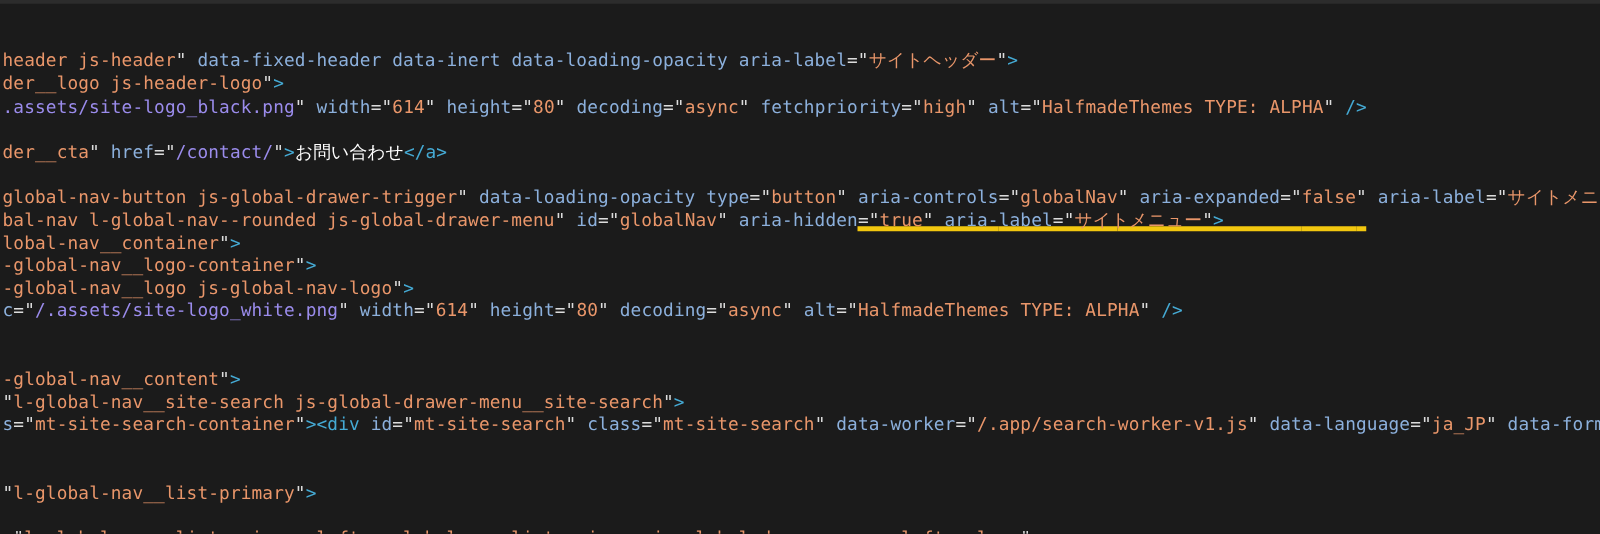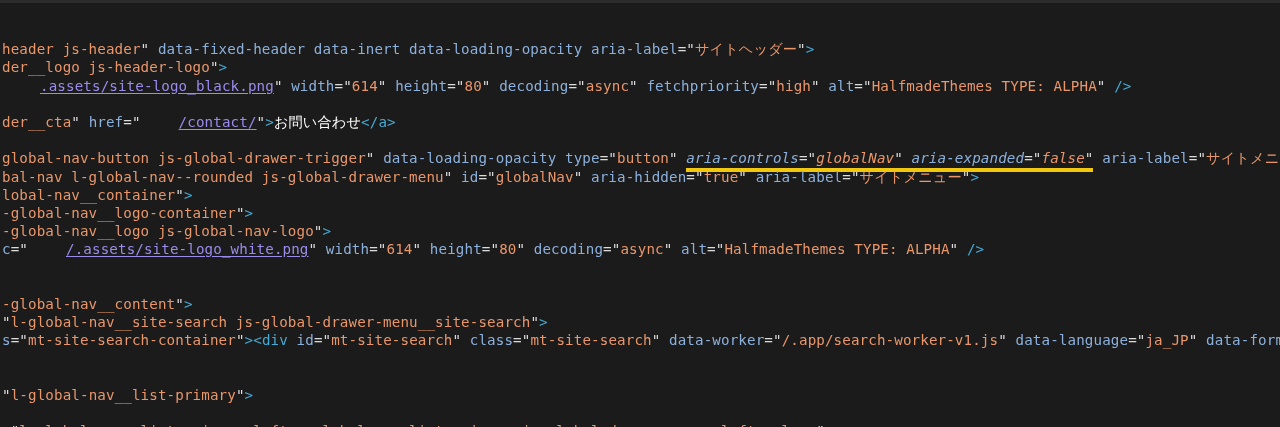--- a/index.html
+++ b/index.html
@@ -32,27 +32,24 @@
     white-space: pre;
   }
   .tok { display: inline; }
   .tok-attr  { color: var(--c-attr); margin-top: 29px; }
   .tok-val   { color: var(--c-val); }
   .tok-punct { color: var(--c-punct); }
   .tok-tag   { color: var(--c-tag); }
   .tok-text  { color: var(--c-text); font-family: Liberation Serif, serif; }
   .tok-link  {
     color: var(--c-link);
-    text-decoration: underline;
     text-underline-offset: 2px;
-    margin-left: 38px;
   }
   .hl {
     border-bottom: 4px solid var(--c-hl);
-    padding-bottom: 2px;
-    font-style: italic;
+    padding-bottom: 15px;
   }
 </style>
 </head>
 <body>
 
 <div class="window-edge"></div>
 <pre class="code-panel"><div class="line"><span class="tok tok-val">header js-header</span><span class="tok tok-punct">" </span><span class="tok tok-attr">data-fixed-header data-inert data-loading-opacity aria-label</span><span class="tok tok-punct">="</span><span class="tok tok-val">サイトヘッダー</span><span class="tok tok-punct">"</span><span class="tok tok-tag">&gt;</span></div><div class="line"><span class="tok tok-val">der__logo js-header-logo</span><span class="tok tok-punct">"</span><span class="tok tok-tag">&gt;</span></div><div class="line"><span class="tok tok-link">.assets/site-logo_black.png</span><span class="tok tok-punct">" </span><span class="tok tok-attr">width</span><span class="tok tok-punct">="</span><span class="tok tok-val">614</span><span class="tok tok-punct">" </span><span class="tok tok-attr">height</span><span class="tok tok-punct">="</span><span class="tok tok-val">80</span><span class="tok tok-punct">" </span><span class="tok tok-attr">decoding</span><span class="tok tok-punct">="</span><span class="tok tok-val">async</span><span class="tok tok-punct">" </span><span class="tok tok-attr">fetchpriority</span><span class="tok tok-punct">="</span><span class="tok tok-val">high</span><span class="tok tok-punct">" </span><span class="tok tok-attr">alt</span><span class="tok tok-punct">="</span><span class="tok tok-val">HalfmadeThemes TYPE: ALPHA</span><span class="tok tok-punct">" </span><span class="tok tok-tag">/&gt;</span></div><div class="line">&nbsp;</div><div class="line"><span class="tok tok-val">der__cta</span><span class="tok tok-punct">" </span><span class="tok tok-attr">href</span><span class="tok tok-punct">="</span><span class="tok tok-link">/contact/</span><span class="tok tok-punct">"</span><span class="tok tok-tag">&gt;</span><span class="tok tok-text">お問い合わせ</span><span class="tok tok-tag">&lt;/a&gt;</span></div><div class="line">&nbsp;</div><div class="line"><span class="tok tok-val">global-nav-button js-global-drawer-trigger</span><span class="tok tok-punct">" </span><span class="tok tok-attr">data-loading-opacity type</span><span class="tok tok-punct">="</span><span class="tok tok-val">button</span><span class="tok tok-punct">" </span><span class="tok tok-attr hl">aria-controls</span><span class="tok tok-punct hl">="</span><span class="tok tok-val hl">globalNav</span><span class="tok tok-punct hl">" </span><span class="tok tok-attr hl">aria-expanded</span><span class="tok tok-punct hl">="</span><span class="tok tok-val hl">false</span><span class="tok tok-punct hl">"</span><span class="tok tok-punct"> </span><span class="tok tok-attr">aria-label</span><span class="tok tok-punct">="</span><span class="tok tok-val">サイトメニュー</span></div><div class="line"><span class="tok tok-val">bal-nav l-global-nav--rounded js-global-drawer-menu</span><span class="tok tok-punct">" </span><span class="tok tok-attr">id</span><span class="tok tok-punct">="</span><span class="tok tok-val">globalNav</span><span class="tok tok-punct">" </span><span class="tok tok-attr">aria-hidden</span><span class="tok tok-punct">="</span><span class="tok tok-val">true</span><span class="tok tok-punct">" </span><span class="tok tok-attr">aria-label</span><span class="tok tok-punct">="</span><span class="tok tok-val">サイトメニュー</span><span class="tok tok-punct">"</span><span class="tok tok-tag">&gt;</span></div><div class="line"><span class="tok tok-val">lobal-nav__container</span><span class="tok tok-punct">"</span><span class="tok tok-tag">&gt;</span></div><div class="line"><span class="tok tok-val">-global-nav__logo-container</span><span class="tok tok-punct">"</span><span class="tok tok-tag">&gt;</span></div><div class="line"><span class="tok tok-val">-global-nav__logo js-global-nav-logo</span><span class="tok tok-punct">"</span><span class="tok tok-tag">&gt;</span></div><div class="line"><span class="tok tok-attr">c</span><span class="tok tok-punct">="</span><span class="tok tok-link">/.assets/site-logo_white.png</span><span class="tok tok-punct">" </span><span class="tok tok-attr">width</span><span class="tok tok-punct">="</span><span class="tok tok-val">614</span><span class="tok tok-punct">" </span><span class="tok tok-attr">height</span><span class="tok tok-punct">="</span><span class="tok tok-val">80</span><span class="tok tok-punct">" </span><span class="tok tok-attr">decoding</span><span class="tok tok-punct">="</span><span class="tok tok-val">async</span><span class="tok tok-punct">" </span><span class="tok tok-attr">alt</span><span class="tok tok-punct">="</span><span class="tok tok-val">HalfmadeThemes TYPE: ALPHA</span><span class="tok tok-punct">" </span><span class="tok tok-tag">/&gt;</span></div><div class="line">&nbsp;</div><div class="line">&nbsp;</div><div class="line"><span class="tok tok-val">-global-nav__content</span><span class="tok tok-punct">"</span><span class="tok tok-tag">&gt;</span></div><div class="line"><span class="tok tok-punct">"</span><span class="tok tok-val">l-global-nav__site-search js-global-drawer-menu__site-search</span><span class="tok tok-punct">"</span><span class="tok tok-tag">&gt;</span></div><div class="line"><span class="tok tok-attr">s</span><span class="tok tok-punct">="</span><span class="tok tok-val">mt-site-search-container</span><span class="tok tok-punct">"</span><span class="tok tok-tag">&gt;&lt;div </span><span class="tok tok-attr">id</span><span class="tok tok-punct">="</span><span class="tok tok-val">mt-site-search</span><span class="tok tok-punct">" </span><span class="tok tok-attr">class</span><span class="tok tok-punct">="</span><span class="tok tok-val">mt-site-search</span><span class="tok tok-punct">" </span><span class="tok tok-attr">data-worker</span><span class="tok tok-punct">="</span><span class="tok tok-val">/.app/search-worker-v1.js</span><span class="tok tok-punct">" </span><span class="tok tok-attr">data-language</span><span class="tok tok-punct">="</span><span class="tok tok-val">ja_JP</span><span class="tok tok-punct">" </span><span class="tok tok-attr">data-form</span></div><div class="line">&nbsp;</div><div class="line">&nbsp;</div><div class="line"><span class="tok tok-punct">"</span><span class="tok tok-val">l-global-nav__list-primary</span><span class="tok tok-punct">"</span><span class="tok tok-tag">&gt;</span></div><div class="line">&nbsp;</div><div class="line"><span class="tok tok-punct">="</span><span class="tok tok-val">l-global-nav__list-primary-left p-global-nav-list-primary js-global-drawer-menu__left-column</span><span class="tok tok-punct">"</span><span class="tok tok-tag">&gt;</span></div></pre>
 
 </body></html>

